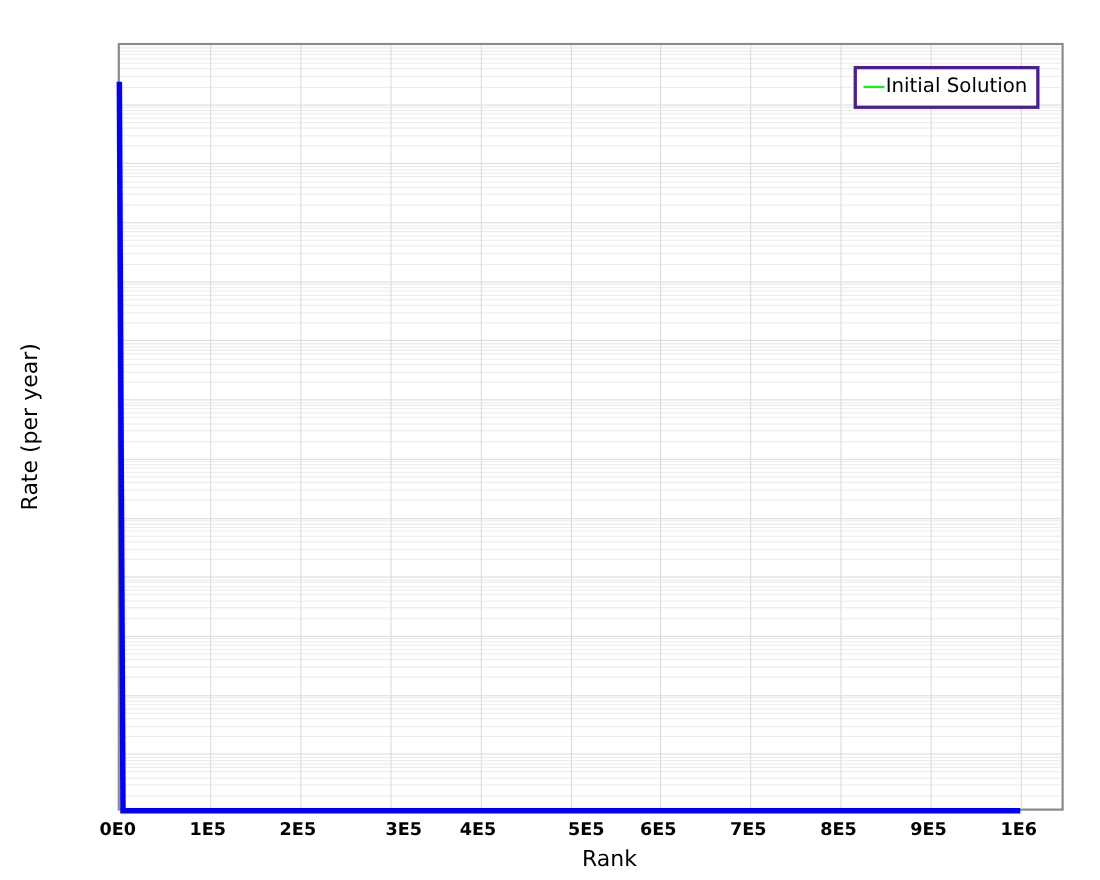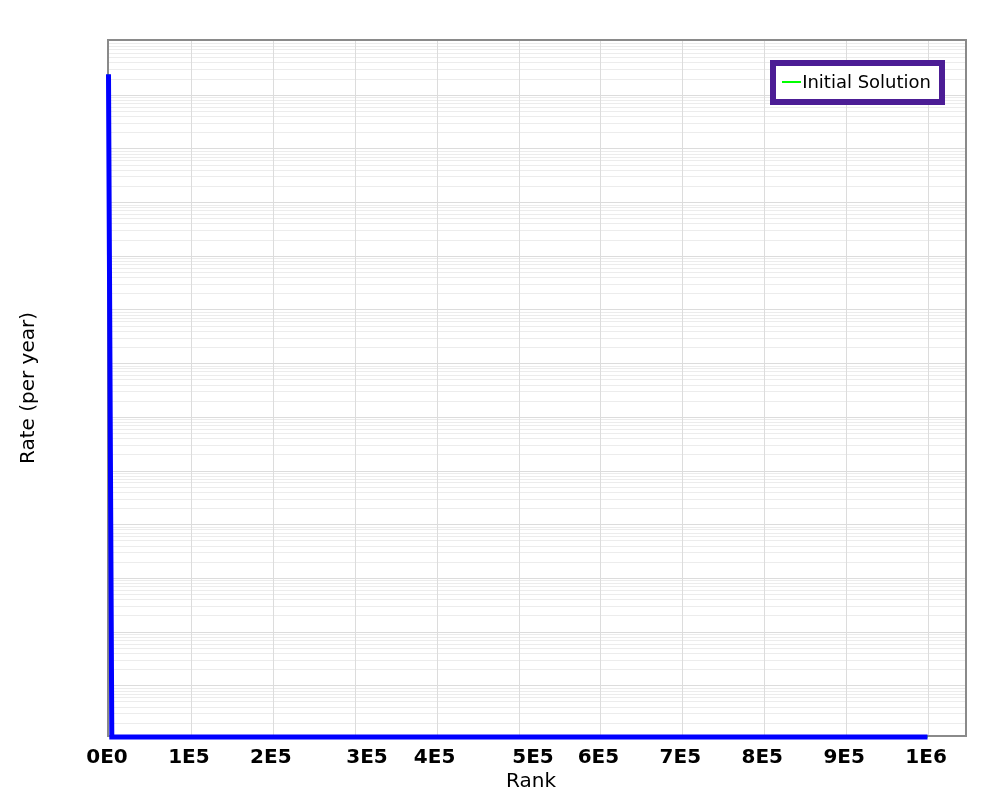--- a/index.html
+++ b/index.html
@@ -2,33 +2,33 @@
 <html><head>
 <meta charset="utf-8">
 <style>
   html,body{margin:0;padding:0;background:#ffffff;}
   .canvas{position:relative;width:1000px;height:800px;background:#ffffff;
           font-family:"DejaVu Sans","Liberation Sans",sans-serif;color:#000;overflow:hidden;}
   .chart-title{position:absolute;left:0;top:2px;width:1000px;text-align:center;
                font-size:22px;font-weight:bold;letter-spacing:0.5px;}
   .y-title{position:absolute;left:27px;top:388px;transform:translate(-50%,-50%) rotate(-90deg);
            font-size:20px;white-space:nowrap;}
-  .x-title{position:absolute;left:101px;top:768px;width:860px;text-align:center;font-size:20px;}
+  .x-title{position:absolute;left:124px;top:768px;width:860px;text-align:center;font-size:20px;}
   .plot{position:absolute;left:107px;top:39px;width:860px;height:698px;
         border:2px solid #8a8a8a;box-sizing:border-box;background:#ffffff;}
   .gridlayer{position:absolute;left:0;top:0;right:0;bottom:0;overflow:hidden;}
   .grid-h{position:absolute;left:0;width:100%;height:1px;}
   .grid-v{position:absolute;top:0;height:100%;width:1px;}
   .minor{background:#ececec;}
   .major{background:#dcdcdc;}
   .series-svg{position:absolute;left:-2px;top:-2px;overflow:visible;}
   .yticks,.xticks{position:absolute;left:0;top:0;}
-  .xtick{position:absolute;top:744px;transform:translateX(-50%);font-size:20px;
+  .xtick{position:absolute;top:744px;transform:translateX(-50%);font-size:16px;
          font-weight:bold;white-space:nowrap;}
-  .legend{position:absolute;top:19px;right:20px;background:#ffffff;border:6px solid #4c1d95;
+  .legend{position:absolute;top:19px;right:20px;background:#ffffff;border:3px solid #4c1d95;
           padding:2px 8px 4px 6px;z-index:5;margin-left:39px;}
   .legend-row{display:flex;align-items:center;height:27px;font-size:18px;white-space:nowrap;}
   .swatch{display:inline-block;width:19px;margin-right:1px;flex:0 0 auto;}
 </style>
 </head>
 <body>
 
 <div class="canvas">
 
 

